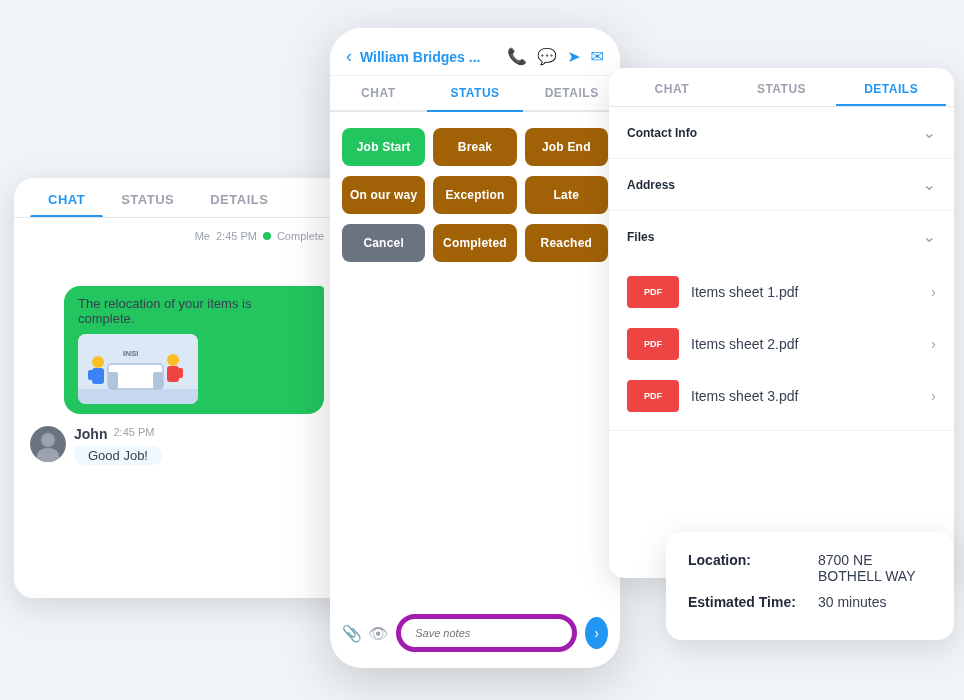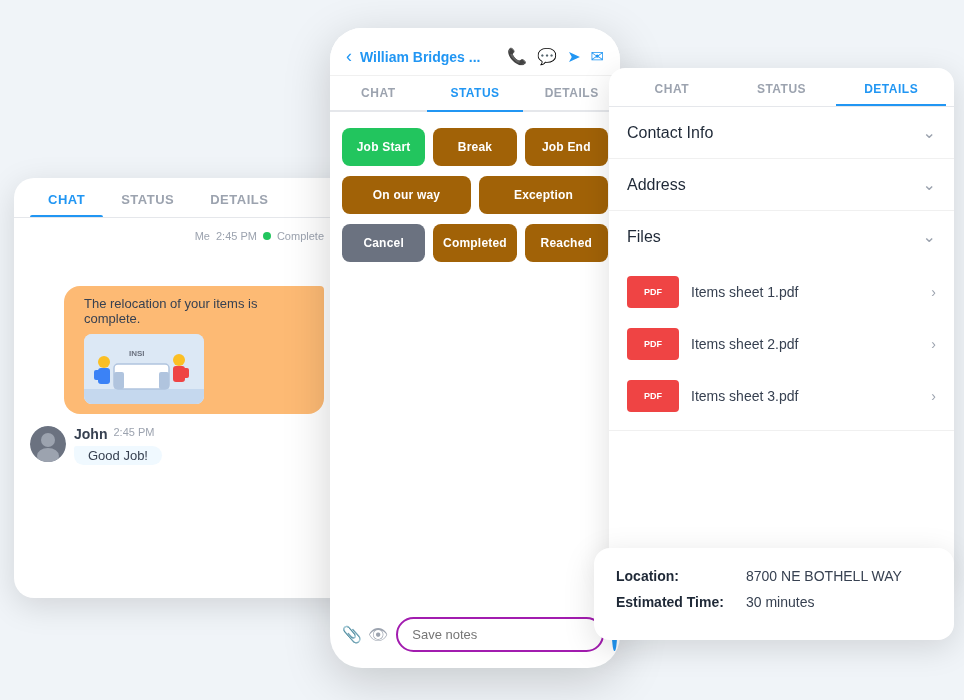--- a/index.html
+++ b/index.html
@@ -74,23 +74,23 @@
       justify-content: flex-end;
       gap: 6px;
     }
     .chat-me-meta .status-dot {
       width: 8px; height: 8px;
       border-radius: 50%;
       background: #22c55e;
       display: inline-block;
     }
     .chat-me-bubble {
-      background: #fdba74;
+      background: #22c55e;
       border-radius: 16px 4px 16px 16px;
-      padding: 10px 20px;
+      padding: 10px 14px;
       max-width: 260px;
       text-align: left;
       margin-top: 44px;
     }
     .chat-me-bubble p {
       font-size: 13px;
       color: #374151;
       margin-bottom: 8px;
     }
     .chat-img-placeholder {
@@ -228,26 +228,27 @@
       position: absolute;
       bottom: 16px;
       left: 12px;
       right: 12px;
       display: flex;
       align-items: center;
       gap: 8px;
     }
     .notes-input {
       flex: 1;
-      border: 2px solid #a21caf;
+      border: 5px solid #a21caf;
       border-radius: 20px;
       padding: 8px 14px;
-      font-size: 13px;
+      font-size: 11px;
       color: #9ca3af;
       outline: none;
+      font-style: italic;
     }
     .notes-send-btn {
       width: 32px; height: 32px;
       border-radius: 50%;
       background: #2196f3;
       border: none;
       cursor: pointer;
       display: flex;
       align-items: center;
       justify-content: center;
@@ -304,22 +305,22 @@
       border-bottom: 1px solid #f0f0f0;
     }
     .details-section-header {
       display: flex;
       align-items: center;
       justify-content: space-between;
       padding: 16px 18px;
       cursor: pointer;
     }
     .details-section-title {
-      font-size: 16px;
-      font-weight: 400;
+      font-size: 12px;
+      font-weight: 700;
       color: #1f2937;
     }
     .chevron {
       color: #9ca3af;
       font-size: 16px;
     }
     .files-list {
       padding: 4px 0 8px;
     }
     .file-item {
@@ -349,21 +350,21 @@
     .file-chevron {
       color: #9ca3af;
       font-size: 14px;
     }
 
     
     .location-card {
       position: absolute;
       bottom: 60px;
       right: 10px;
-      width: 360px;
+      width: 288px;
       background: #fff;
       border-radius: 16px;
       box-shadow: 0 8px 32px rgba(0,0,0,0.13);
       padding: 20px 22px;
       z-index: 4;
     }
     .location-row {
       display: flex;
       margin-bottom: 10px;
       font-size: 14px;
@@ -472,20 +473,21 @@
 
     <div class="status-row">
       <button class="status-btn green">Job Start</button>
       <button class="status-btn blue">Break</button>
       <button class="status-btn blue">Job End</button>
     </div>
 
     <div class="status-row">
       <button class="status-btn blue">On our way</button>
       <button class="status-btn blue">Exception</button>
+      <button class="status-btn blue">Late</button>
     </div>
 
     <div class="status-row">
       <button class="status-btn gray-light">Cancel</button>
       <button class="status-btn blue">Completed</button>
       <button class="status-btn blue">Reached</button>
     </div>
   </div>
 
   <div class="phone-notes-bar">

